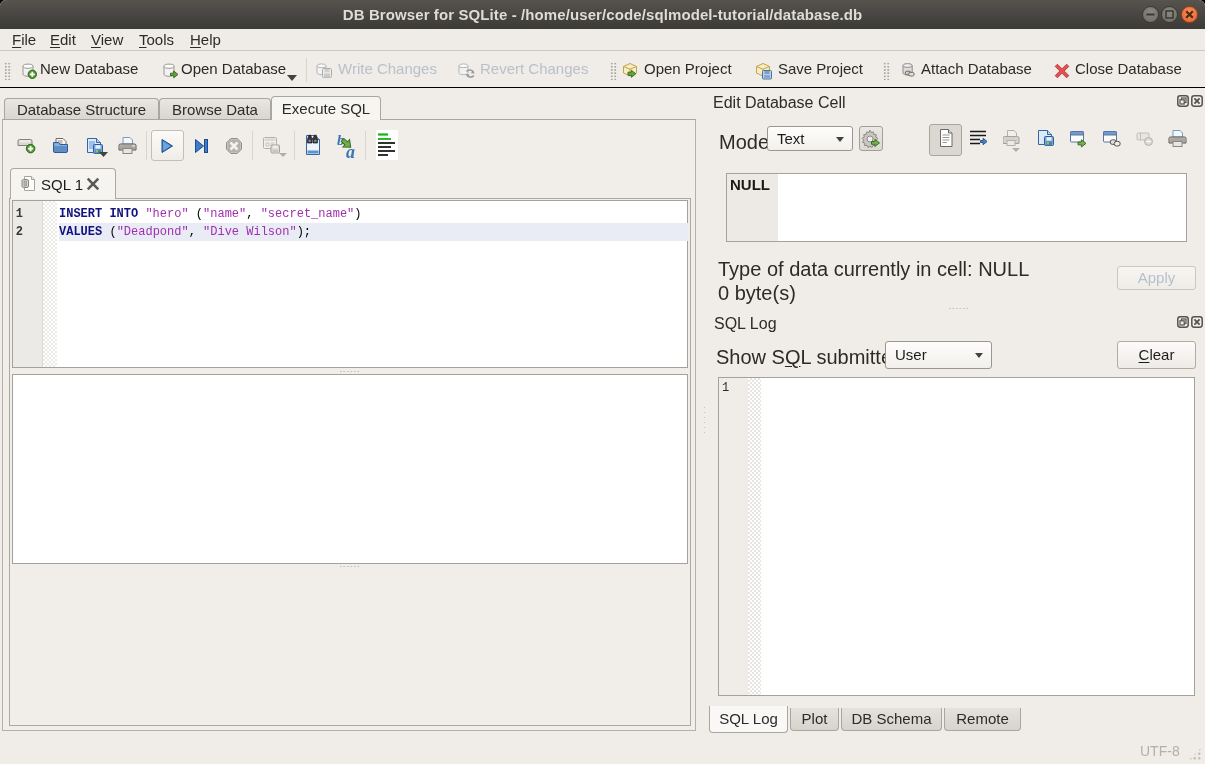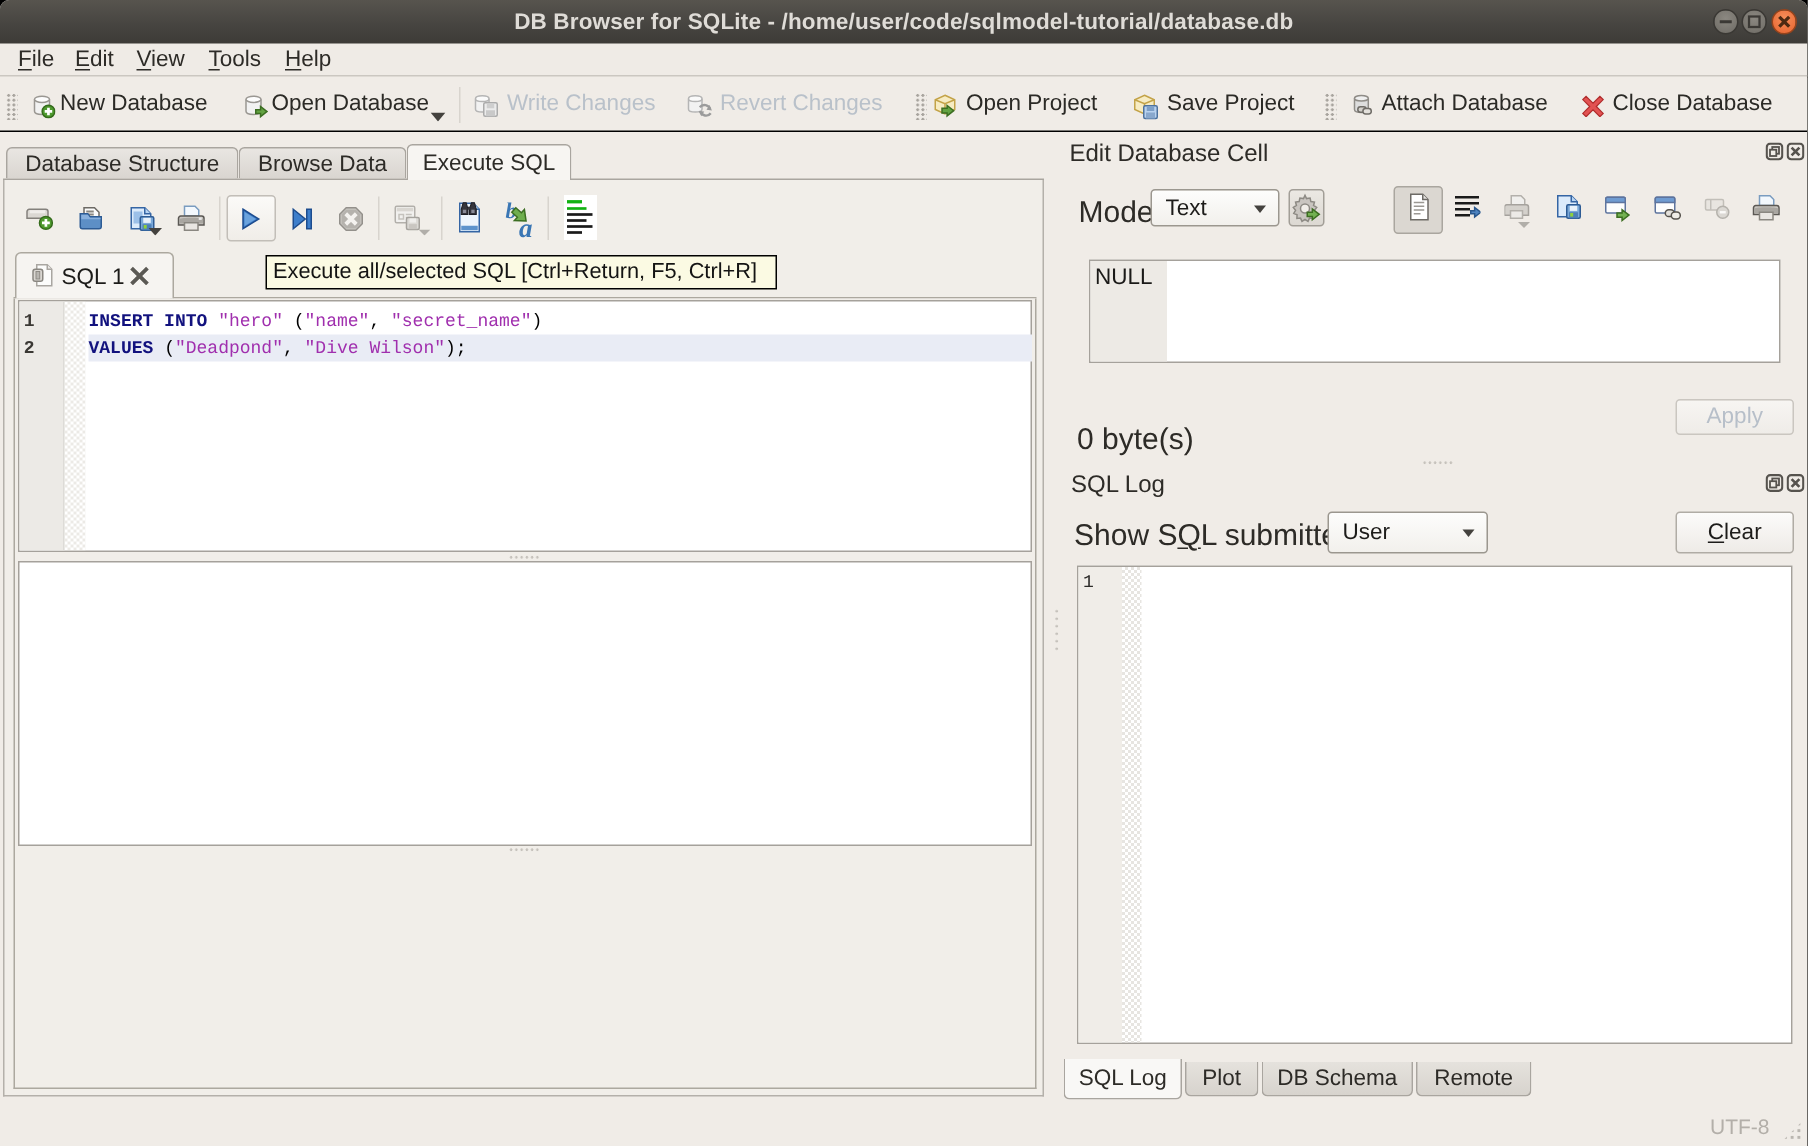--- a/index.html
+++ b/index.html
@@ -338,22 +338,23 @@
     <path d="M10.5 9.5h4" stroke="#fbfaf8" stroke-width="1.6"></path>
   </svg>
   <svg class="icon" style="left:1168px;top:129px" width="19" height="19" viewBox="0 0 19 19">
     <path d="M5 1.5h7l2.5 2.5v4H5z" fill="#f3f8fd" stroke="#7a9cc0"></path>
     <path d="M2.5 8h14a1.5 1.5 0 0 1 1.5 1.5v4.5h-17V9.5A1.5 1.5 0 0 1 2.5 8z" fill="#c9c6c1" stroke="#5b5854"></path>
     <path d="M1.5 10c2-1.2 14-1.2 16 0v3h-16z" fill="#a9a6a1"></path>
     <rect x="5" y="12.5" width="9" height="5" fill="#e9e6e2" stroke="#8a8781"></rect>
   </svg>
   <div class="abs cellarea">
       <div class="nullcol"></div>
-      <div style="position:absolute;left:3px;top:2px;font-size:15px;font-weight:normal;color:#1b1a18">NULL</div>
+      <div style="position:absolute;left:3px;top:2px;font-size:15px;font-weight:bold;color:#1b1a18">NULL</div>
     </div>
+  <div class="rlabel" style="left:718px;top:258px">Type of data currently in cell: NULL</div>
   <div class="rlabel" style="left:718px;top:282px">0 byte(s)</div>
   <div class="btn dis" style="left:1117px;top:266px;width:79px;height:24px;line-height:22px">Apply</div>
   <div class="hdots" style="left:948px;top:307px"></div>
 
   <div class="dtitle" style="left:714px;top:315px">SQL Log</div>
   <svg class="icon" style="left:1177px;top:316px" width="12" height="12" viewBox="0 0 12 12">
     <rect x=".8" y=".8" width="10.4" height="10.4" rx="2.4" fill="none" stroke="#56534e" stroke-width="1.5"></rect>
     <rect x="4.5" y="3" width="4.5" height="4.5" fill="none" stroke="#56534e" stroke-width="1.2"></rect>
     <rect x="3" y="4.8" width="4.2" height="4.2" fill="#f1eee9" stroke="#56534e" stroke-width="1.2"></rect>
   </svg>
@@ -371,14 +372,13 @@
   </div>
 
   <div class="btab active" style="left:709px;top:706px;width:79px;height:27px;line-height:25px">SQL Log</div>
   <div class="btab" style="left:790px;top:708px;width:49px;height:23px;line-height:22px">Plot</div>
   <div class="btab" style="left:841px;top:708px;width:101px;height:23px;line-height:22px">DB Schema</div>
   <div class="btab" style="left:944px;top:708px;width:77px;height:23px;line-height:22px">Remote</div>
 
   <div class="abs utf">UTF-8</div>
   <div class="abs" style="left:1188px;top:747px;width:14px;height:14px;background-image:radial-gradient(circle,#bab6b0 1px,transparent 1.3px);background-size:4.5px 4.5px;clip-path:polygon(100% 0,100% 100%,0 100%)"></div>
 
-  <div class="abs tooltip">Execute all/selected SQL [Ctrl+Return, F5, Ctrl+R]</div>
 </div>
 
 </body></html>

